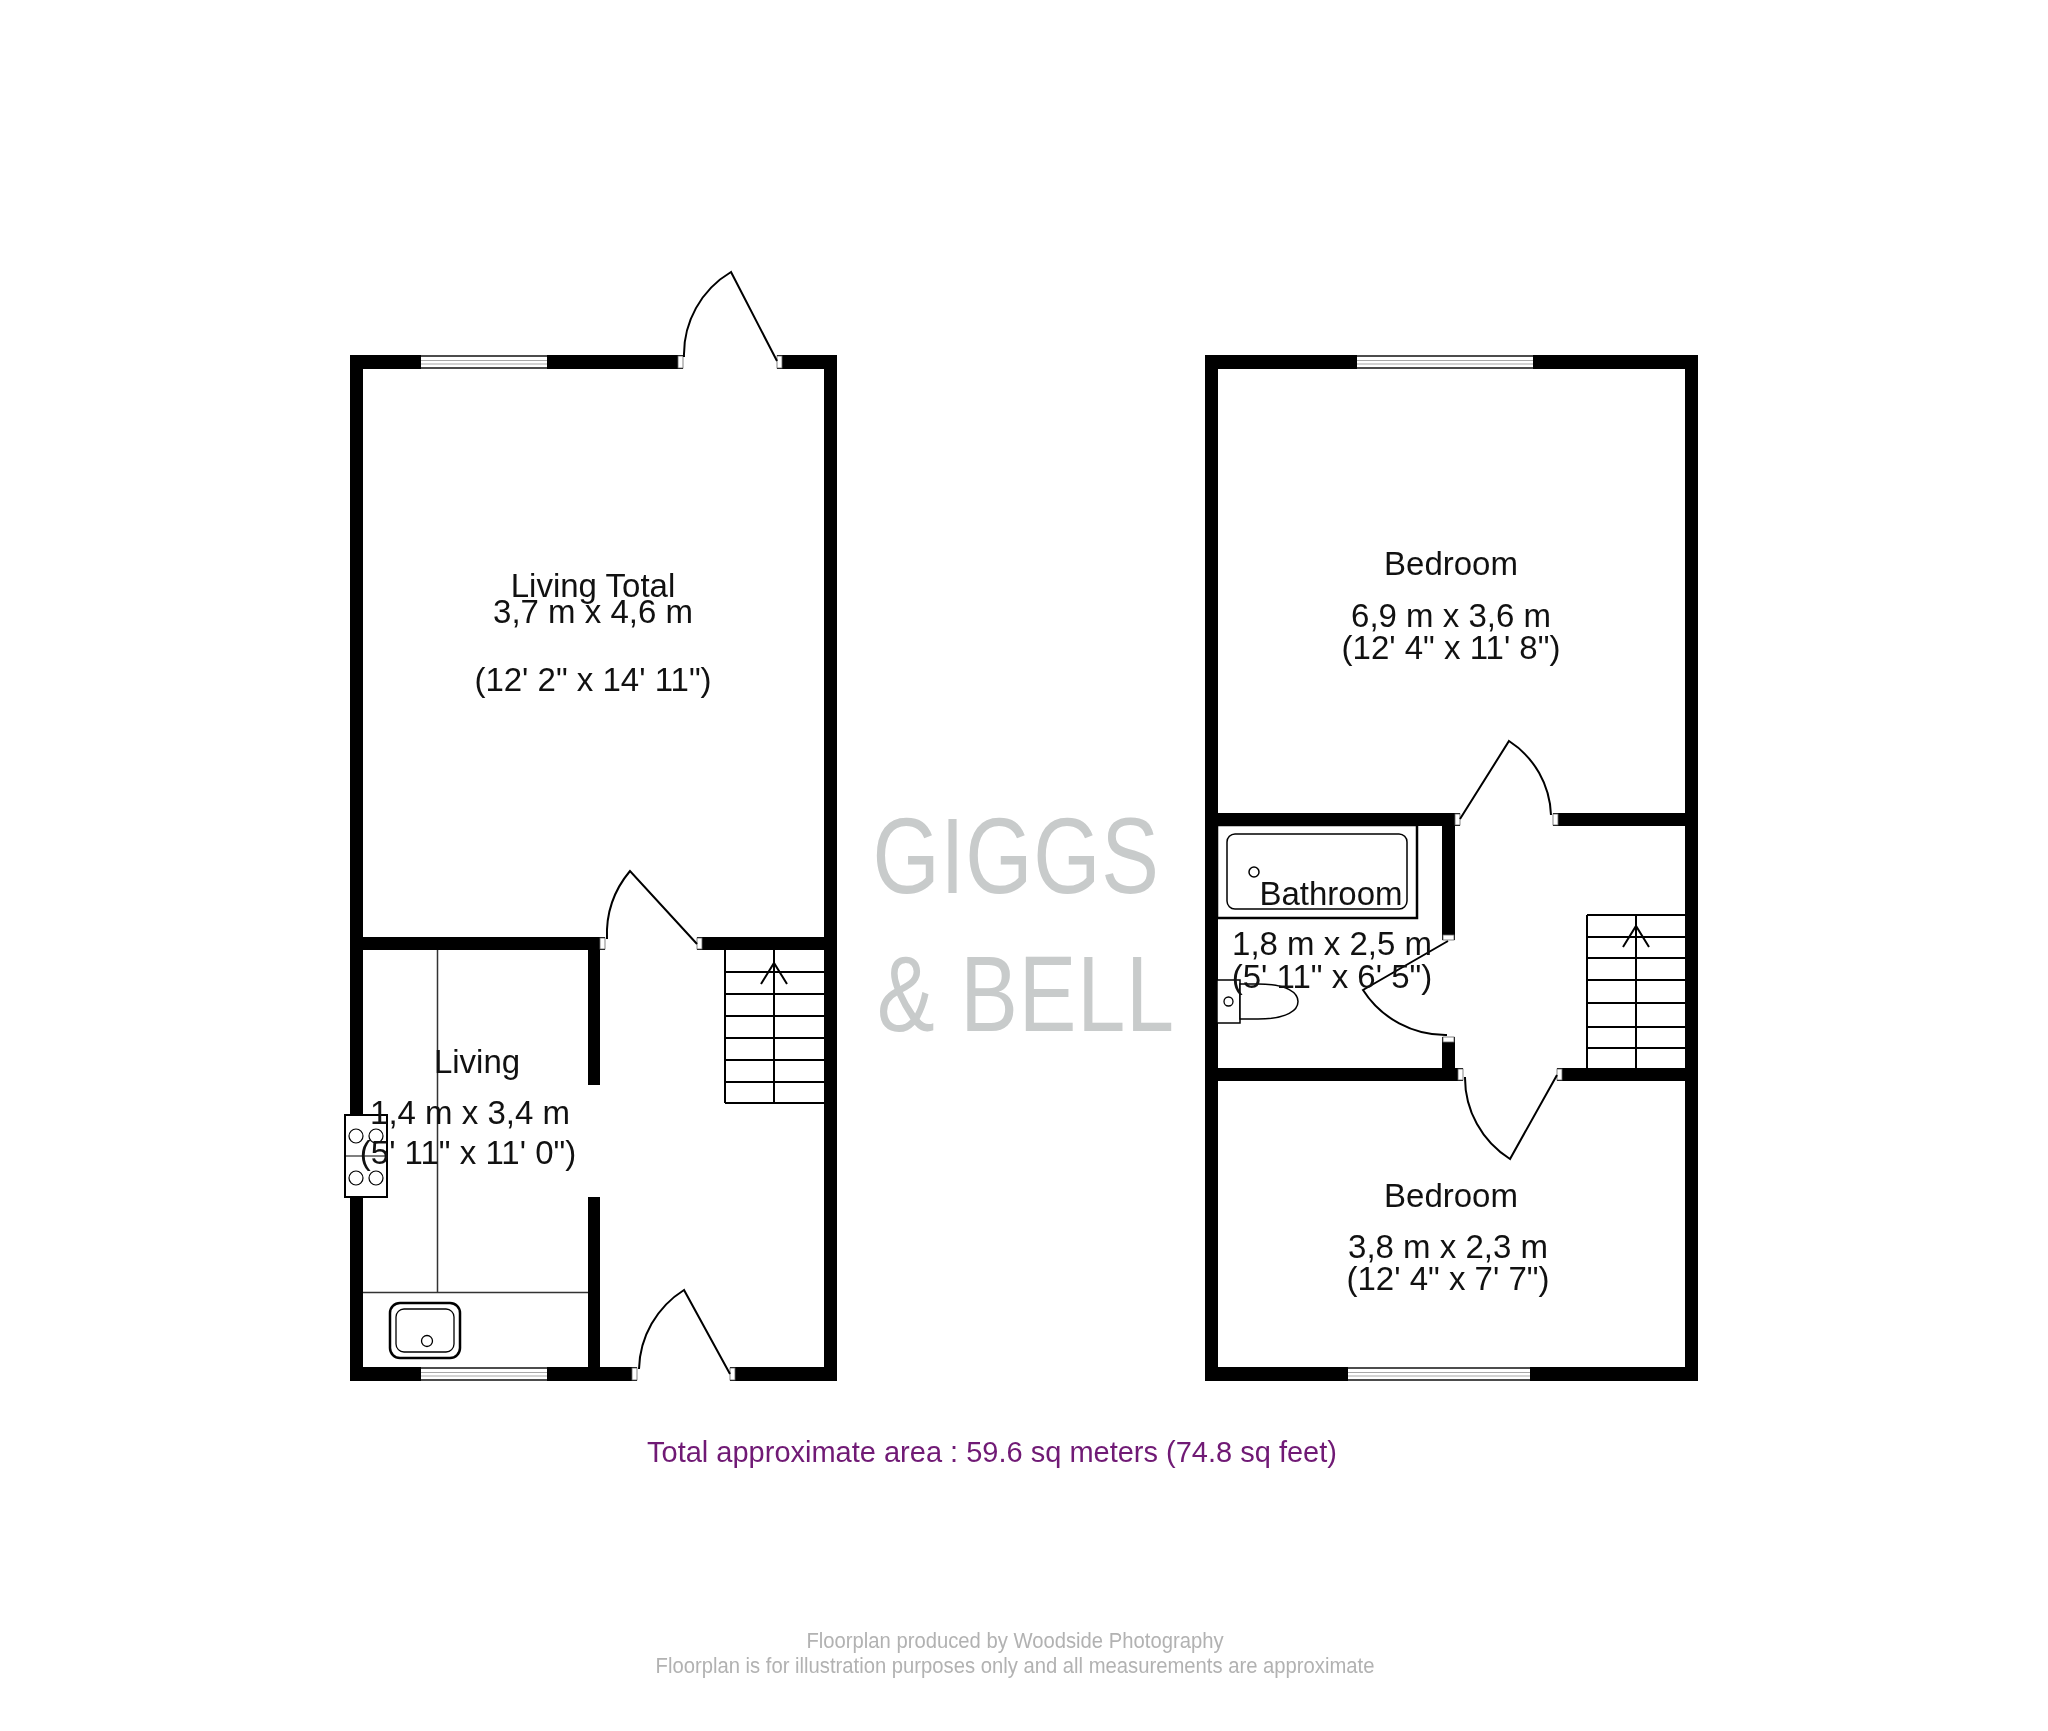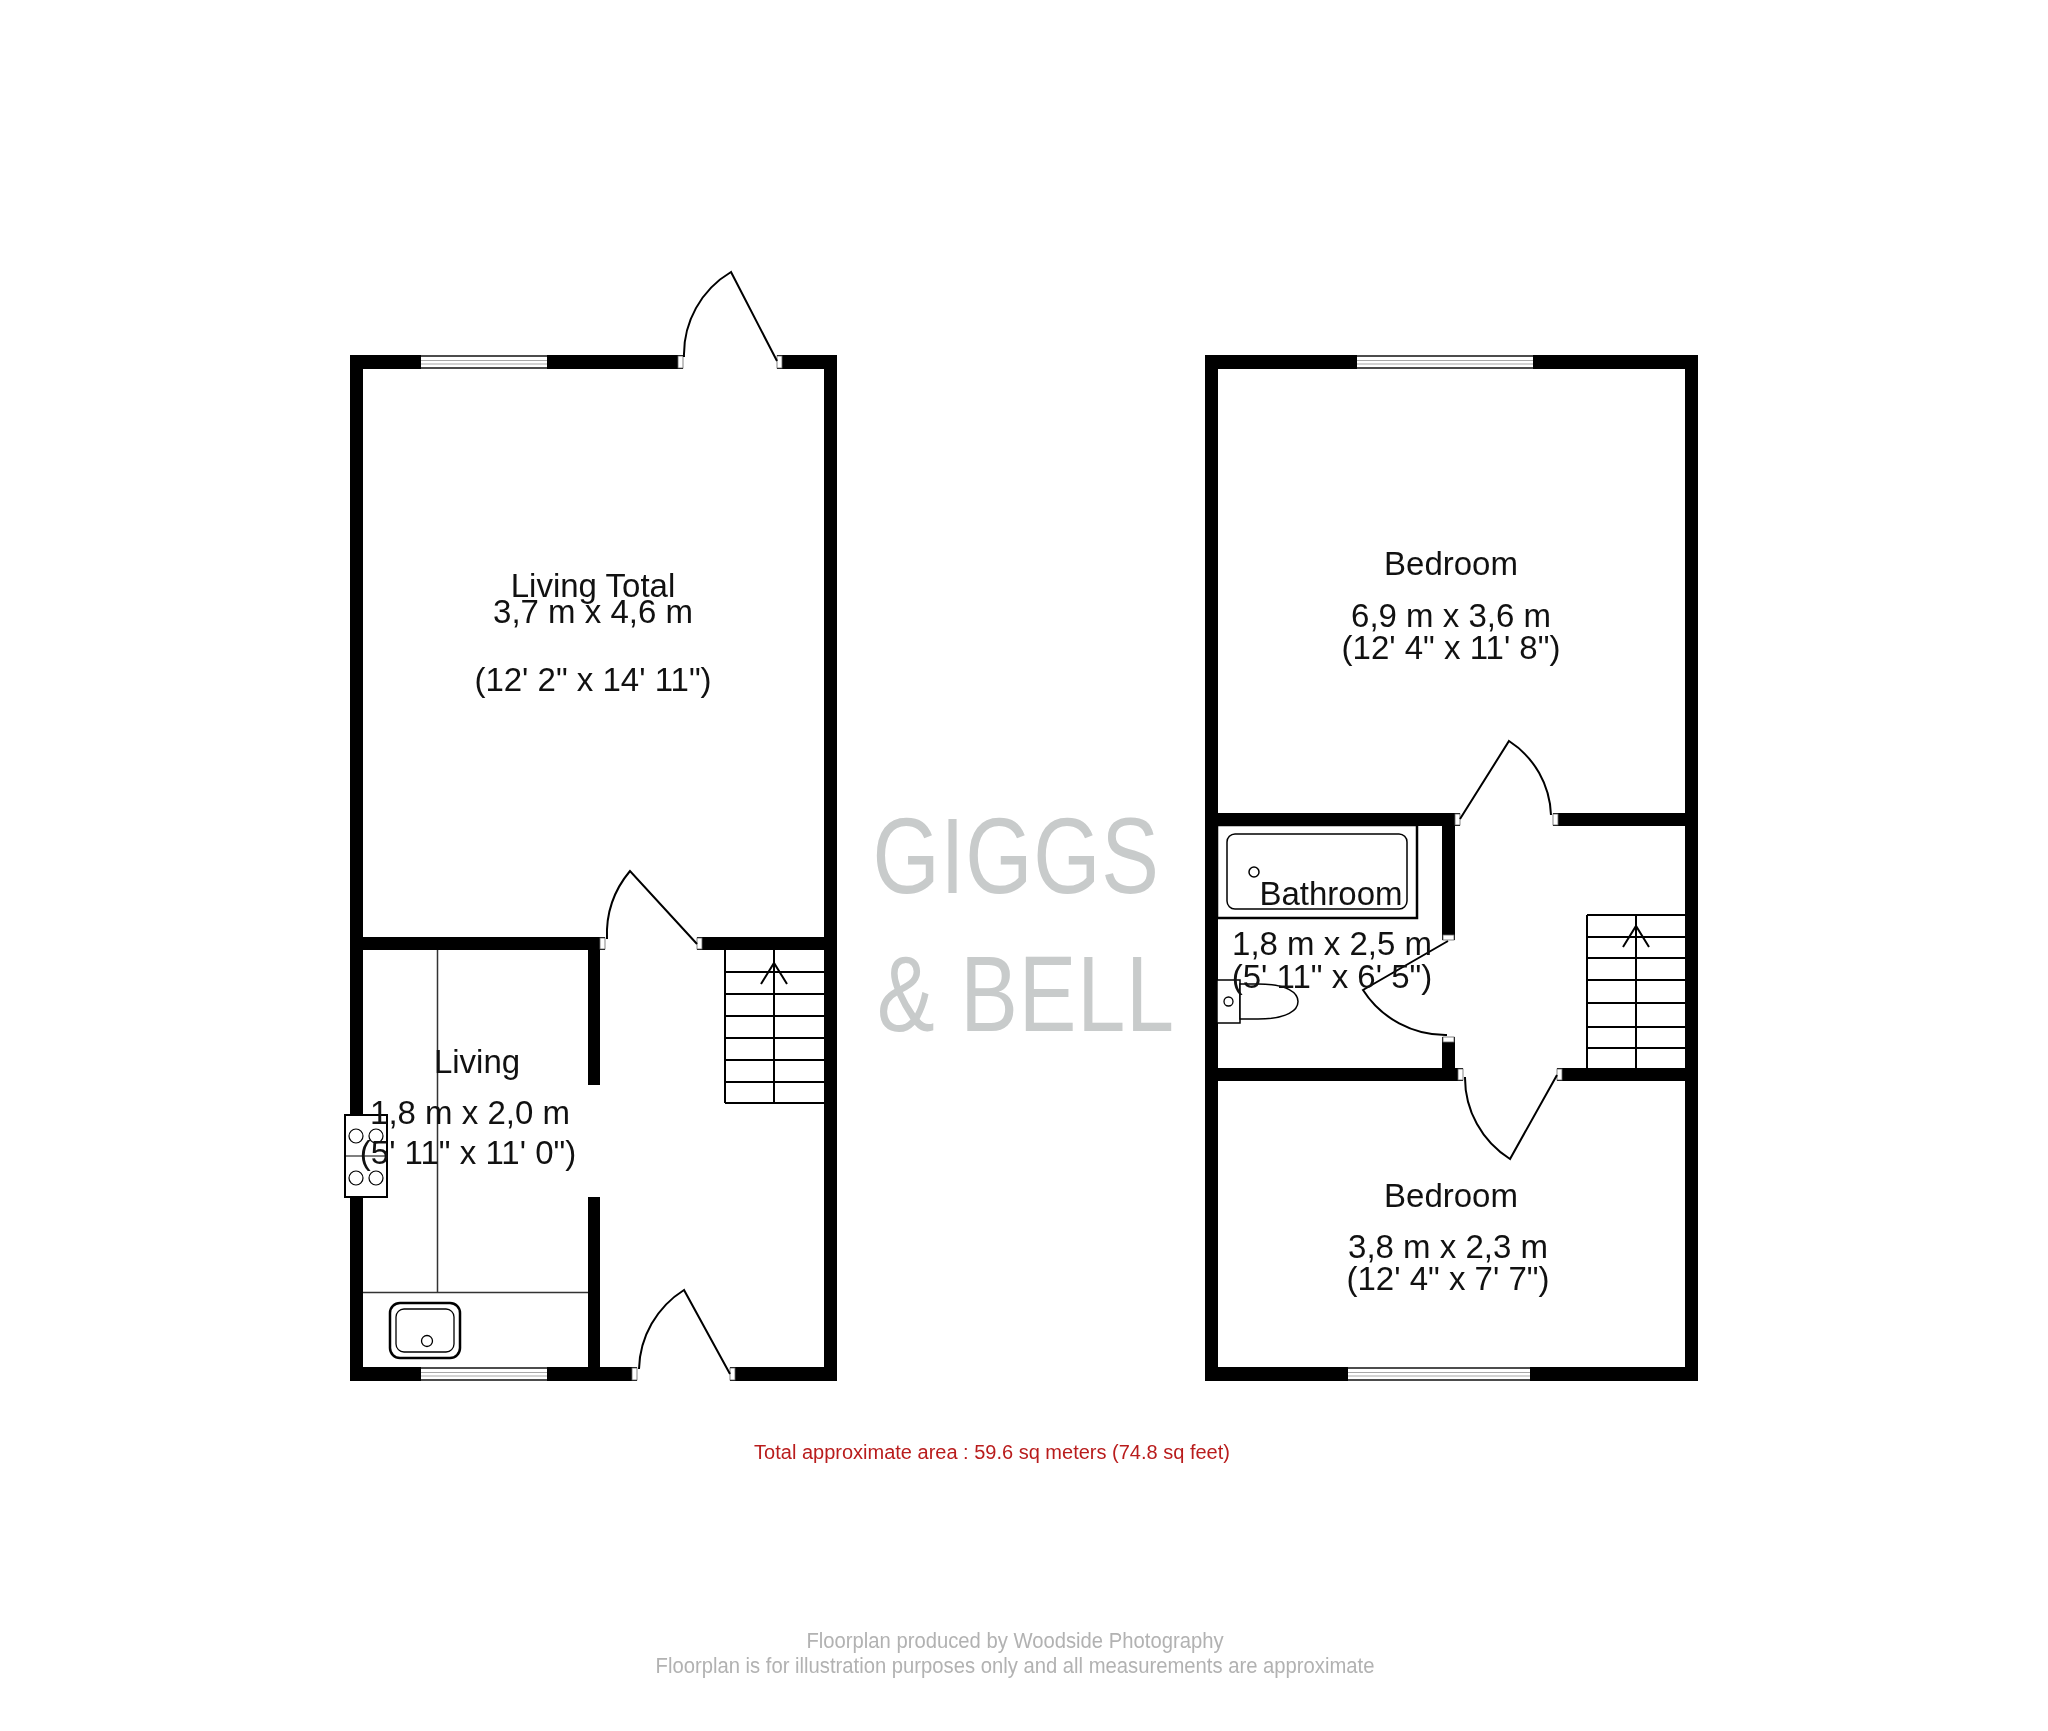--- a/index.html
+++ b/index.html
@@ -4,21 +4,21 @@
 <style>
   html,body{margin:0;padding:0;background:#ffffff;}
   #canvas{position:relative;width:2048px;height:1731px;background:#ffffff;overflow:hidden;
           font-family:"Liberation Sans", sans-serif;}
   svg{position:absolute;left:0;top:0;width:2048px;height:1731px;}
   .label{position:absolute;transform:translate(-50%,-50%);white-space:nowrap;
          color:#111;font-size:33px;line-height:1.1;text-align:center;}
   .watermark{position:absolute;transform:translate(-50%,-50%) scaleX(0.8);white-space:nowrap;
          color:#c8cbcb;font-size:108px;font-weight:300;letter-spacing:1px;}
   .area-line{position:absolute;transform:translate(-50%,-50%);white-space:nowrap;
-         color:#b91c1c;font-size:20px;}
+         color:#701a75;font-size:29px;}
   .footer-line{position:absolute;transform:translate(-50%,-50%) scaleX(0.92);white-space:nowrap;
          color:#b2b2b2;font-size:22px;}
 </style>
 </head>
 <body>
 
 <div id="canvas">
 
   <div class="watermark" style="left:1016px;top:855px">GIGGS</div>
   <div class="watermark" style="left:1026px;top:993px">&amp; BELL</div>
@@ -170,21 +170,21 @@
         <path d="M1557,1075 L1510,1159 A96,96 0 0 1 1465,1077"></path>
       </g>
     </g>
   </svg>
 
   <div class="label" style="left:593px;top:586px">Living Total</div>
   <div class="label" style="left:593px;top:612px">3,7 m x 4,6 m</div>
   <div class="label" style="left:593px;top:680px">(12' 2" x 14' 11")</div>
 
   <div class="label" style="left:477px;top:1062px">Living</div>
-  <div class="label" style="left:470px;top:1113px">1,8 m x 2,0 m</div>
+  <div class="label" style="left:470px;top:1113px">1,4 m x 3,4 m</div>
   <div class="label" style="left:468px;top:1153px">(5' 11" x 11' 0")</div>
 
   <div class="label" style="left:1451px;top:564px">Bedroom</div>
   <div class="label" style="left:1451px;top:616px">6,9 m x 3,6 m</div>
   <div class="label" style="left:1451px;top:648px">(12' 4" x 11' 8")</div>
 
   <div class="label" style="left:1331px;top:894px">Bathroom</div>
   <div class="label" style="left:1332px;top:944px">1,8 m x 2,5 m</div>
   <div class="label" style="left:1332px;top:977px">(5' 11" x 6' 5")</div>
 

